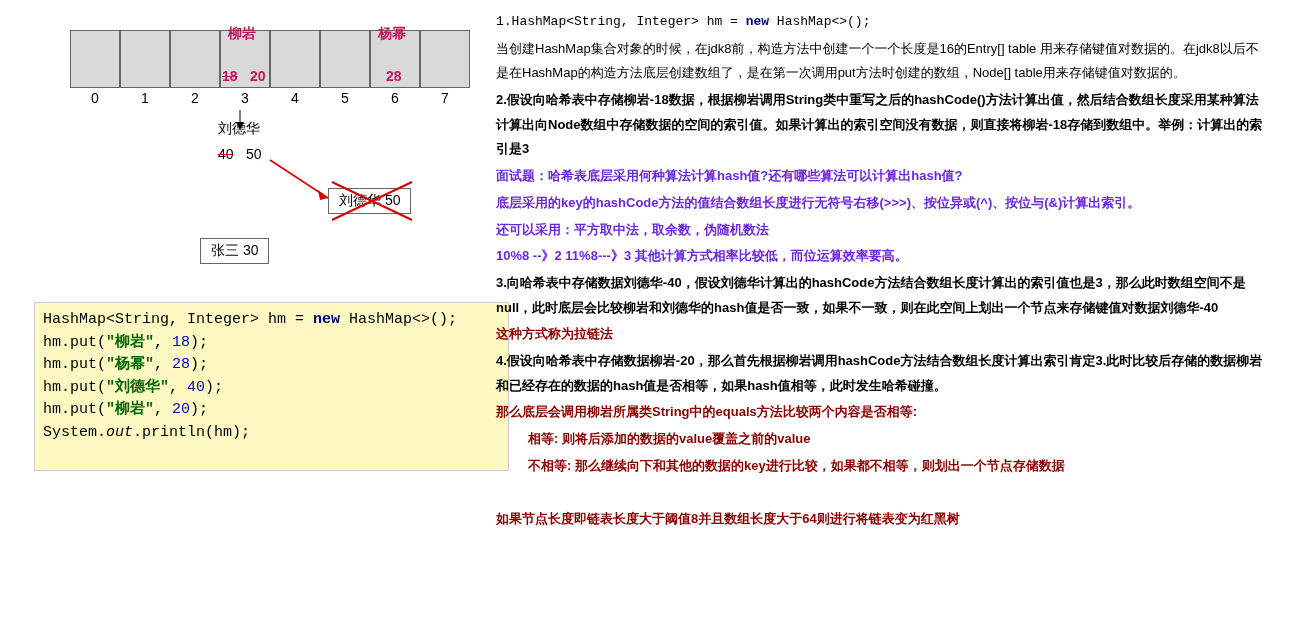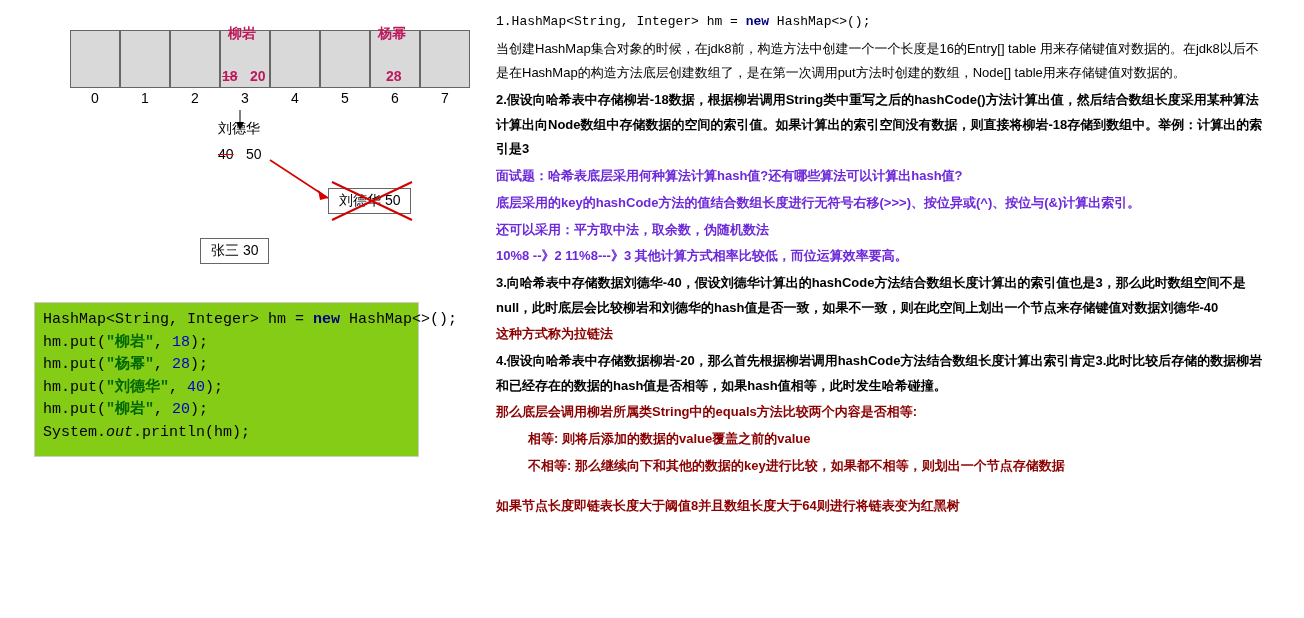--- a/index.html
+++ b/index.html
@@ -76,23 +76,23 @@
       position: absolute;
       left: 0;
       top: 0;
       pointer-events: none;
     }
     
     .code-block {
       position: absolute;
       left: 34px;
       top: 302px;
-      width: 385px;
-      background: #84cc16;
-      padding: 6px 8px 12px 8px;
+      width: 475px;
+      background: #fef9c3;
+      padding: 6px 8px 26px 8px;
       font-family: "Consolas", "Courier New", monospace;
       font-size: 15px;
       line-height: 1.5;
       border: 1px solid #ccc;
       white-space: pre;
     }
     .kw { color: #000080; font-weight: bold; }
     .str { color: #006600; font-weight: bold; }
     .num { color: #0000cc; }
     .ident { color: #000; }
@@ -176,14 +176,14 @@
   <p class="b cr">面试题：哈希表底层采用何种算法计算hash值?还有哪些算法可以计算出hash值?</p>
   <p class="b cr">底层采用的key的hashCode方法的值结合数组长度进行无符号右移(&gt;&gt;&gt;)、按位异或(^)、按位与(&amp;)计算出索引。</p>
   <p class="b cr">还可以采用：平方取中法，取余数，伪随机数法</p>
   <p class="b cr">10%8 --》2  11%8---》3 其他计算方式相率比较低，而位运算效率要高。</p>
   <p class="b">3.向哈希表中存储数据刘德华-40，假设刘德华计算出的hashCode方法结合数组长度计算出的索引值也是3，那么此时数组空间不是null，此时底层会比较柳岩和刘德华的hash值是否一致，如果不一致，则在此空间上划出一个节点来存储键值对数据刘德华-40</p>
   <p class="b dark-red">这种方式称为拉链法</p>
   <p class="b">4.假设向哈希表中存储数据柳岩-20，那么首先根据柳岩调用hashCode方法结合数组长度计算出索引肯定3.此时比较后存储的数据柳岩和已经存在的数据的hash值是否相等，如果hash值相等，此时发生哈希碰撞。</p>
   <p class="b dark-red">那么底层会调用柳岩所属类String中的equals方法比较两个内容是否相等:</p>
   <p class="b dark-red indent">相等: 则将后添加的数据的value覆盖之前的value</p>
   <p class="b dark-red indent">不相等: 那么继续向下和其他的数据的key进行比较，如果都不相等，则划出一个节点存储数据</p>
-  <p class="b dark-red" style="margin-top:16px;">如果节点长度即链表长度大于阈值8并且数组长度大于64则进行将链表变为红黑树</p>
+  <p class="b dark-red" style="margin-top:29px;">如果节点长度即链表长度大于阈值8并且数组长度大于64则进行将链表变为红黑树</p>
 </div>
 
 </body></html>

